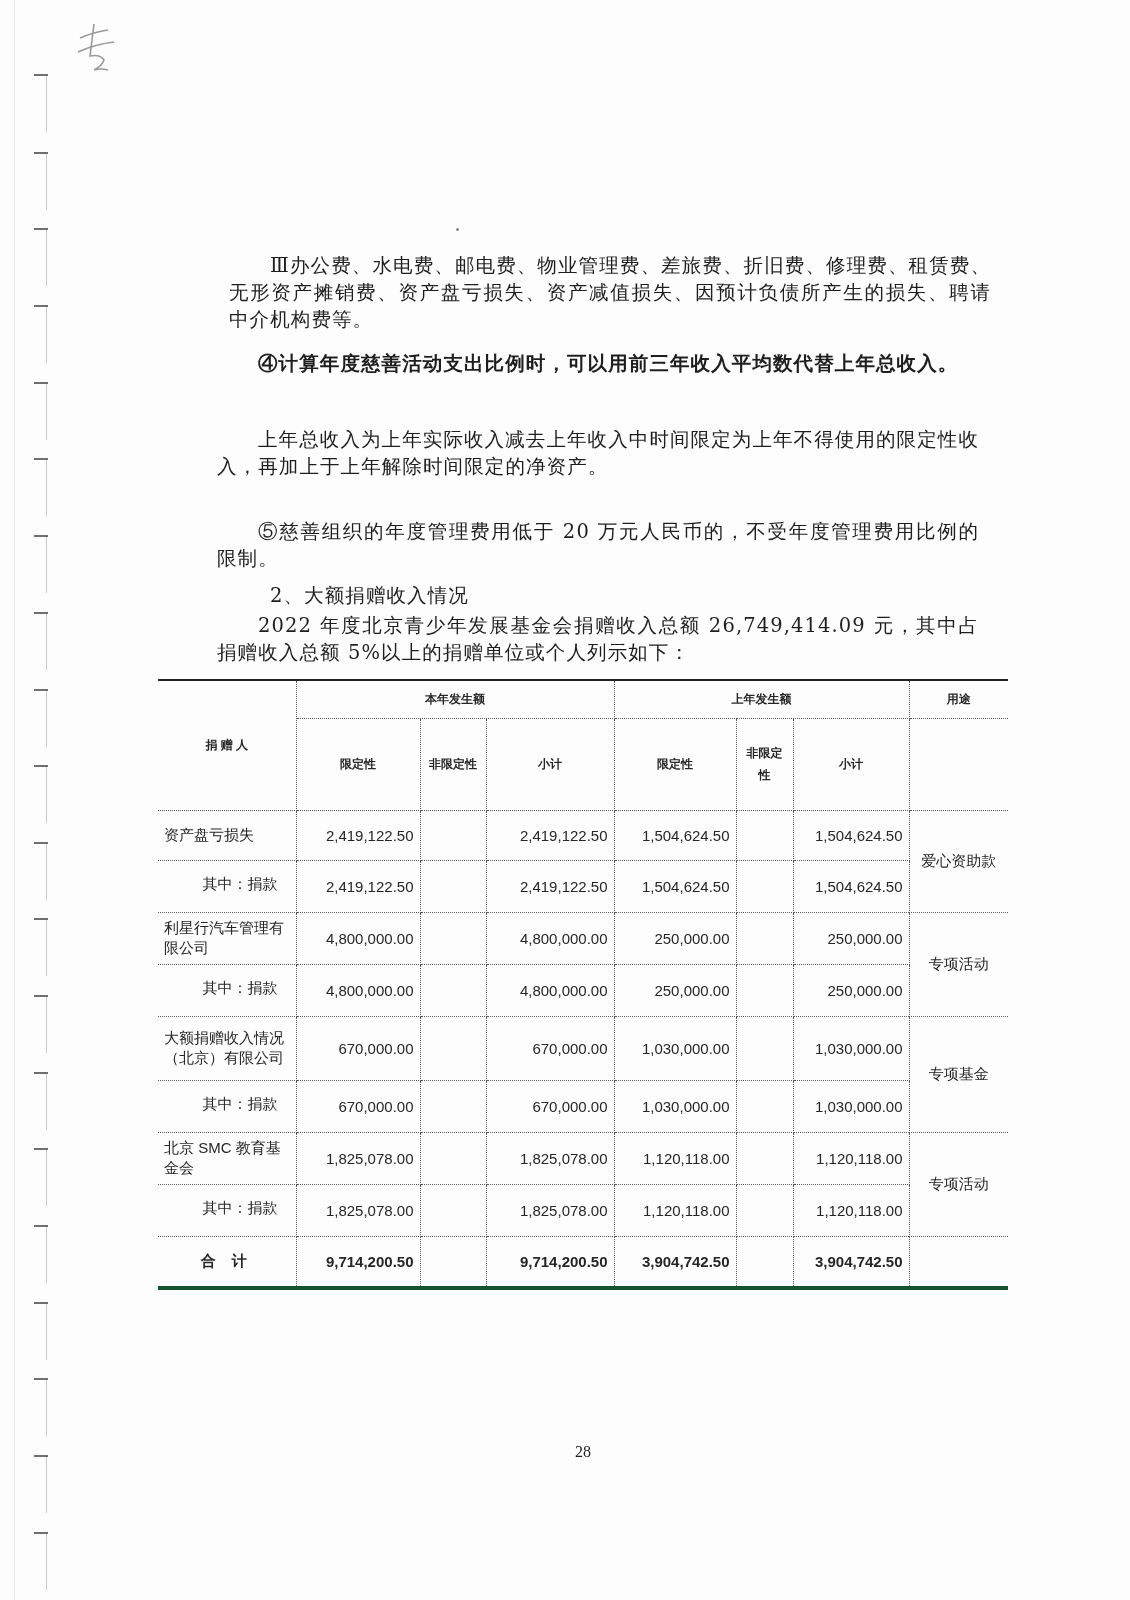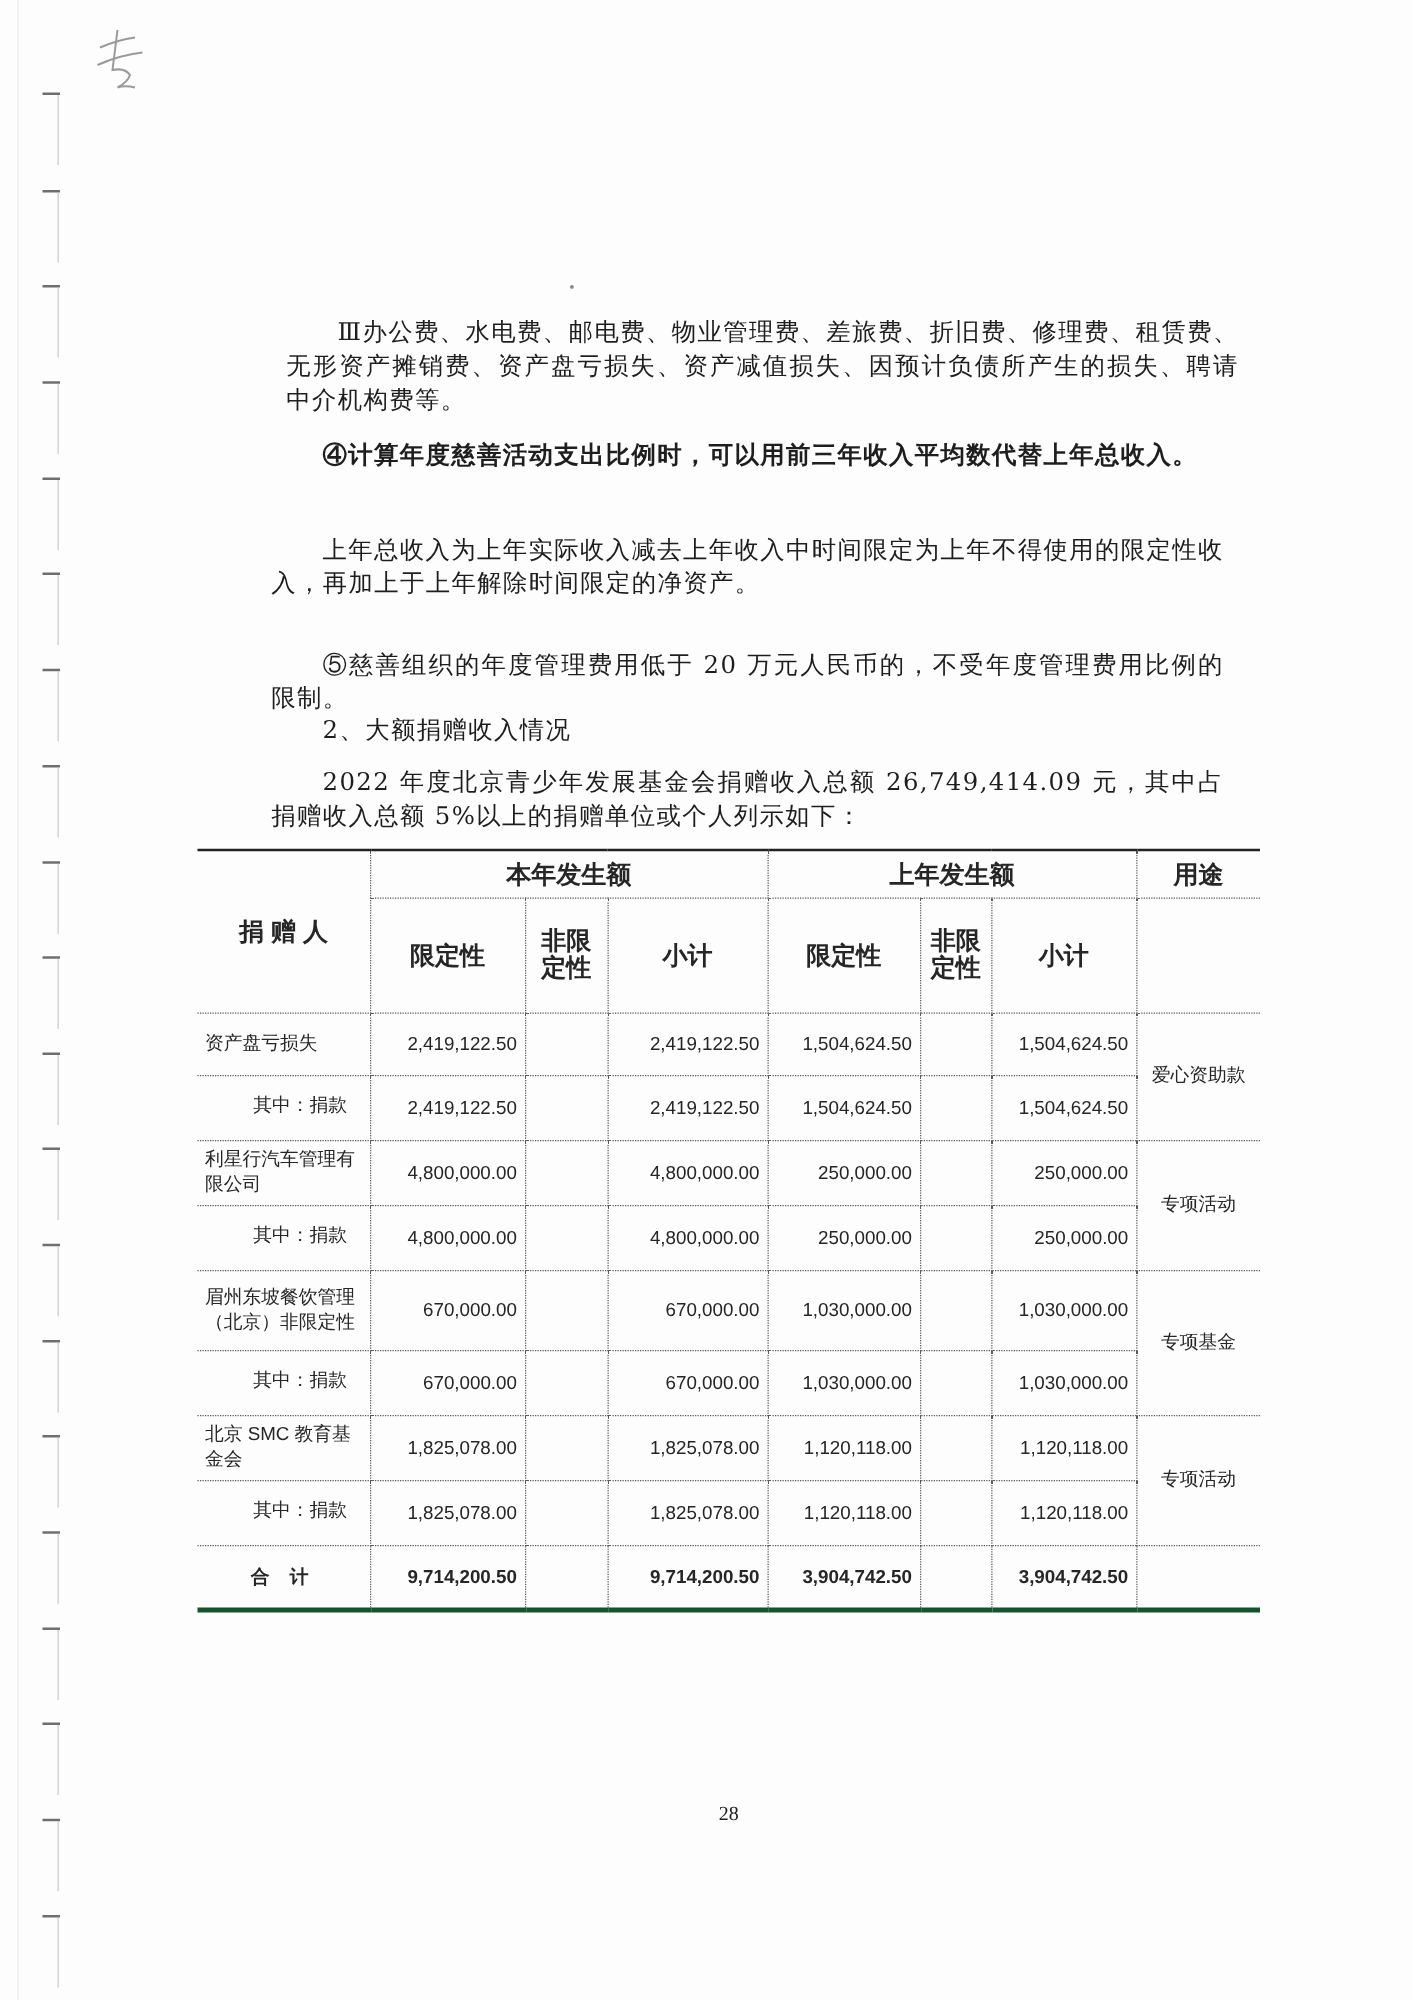--- a/index.html
+++ b/index.html
@@ -29,21 +29,21 @@
   table.donations {
     border-collapse: collapse; width: 850px; table-layout: fixed;
     font-family: "Liberation Sans", "DejaVu Sans", sans-serif;
     font-size: 15px; color: #262626;
   }
   table.donations td, table.donations th {
     border: 1px dotted #5a5a5a; padding: 0 6px; vertical-align: middle;
   }
   table.donations tr:first-child th { border-top: 2px solid #222; }
   table.donations tr.last td { border-bottom: 4px solid #14532d; }
-  table.donations th { font-weight: bold; font-size: 20px; text-align: center; }
+  table.donations th { font-weight: bold; font-size: 12px; text-align: center; }
   table.donations tr td:first-child, table.donations tr th:first-child { border-left: none; }
   table.donations tr td:last-child, table.donations tr th:last-child { border-right: none; }
   .num { text-align: right; }
   .donor { text-align: left; font-size: 15px; line-height: 20px; }
   .sub { text-align: right; padding-right: 18px !important; font-family: Liberation Mono, monospace; }
   .purpose { text-align: center; font-size: 15px; line-height: 22px; }
   .total td { font-weight: bold; }
   .total .label { text-align: center; letter-spacing: 6px; }
   .page-number { position: absolute; left: 575px; top: 1443px; font-size: 16px; font-family: "Liberation Serif", serif; }
 </style>
@@ -139,21 +139,21 @@
   <path d="M4 30 Q22 22 40 20" stroke="#9a9a9a" stroke-width="1.6" fill="none"></path>
   <path d="M20 2 L16 34 Q26 32 30 38 Q28 44 20 48 Q26 46 34 48" stroke="#9a9a9a" stroke-width="1.6" fill="none"></path>
 </svg>
 
 <div class="dot"></div>
 
 <p class="para indent" style="top:240px; margin:12px;">Ⅲ办公费、水电费、邮电费、物业管理费、差旅费、折旧费、修理费、租赁费、无形资产摊销费、资产盘亏损失、资产减值损失、因预计负债所产生的损失、聘请中介机构费等。</p>
 <p class="para indent" style="top:350px; margin:0;font-weight:bold;">④计算年度慈善活动支出比例时，可以用前三年收入平均数代替上年总收入。</p>
 <p class="para indent" style="top:426px; margin:0;">上年总收入为上年实际收入减去上年收入中时间限定为上年不得使用的限定性收入，再加上于上年解除时间限定的净资产。</p>
 <p class="para indent" style="top:518px; margin:0;">⑤慈善组织的年度管理费用低于 20 万元人民币的，不受年度管理费用比例的限制。</p>
-<p class="para indent" style="top:570px; margin:0;">2、大额捐赠收入情况</p>
+<p class="para indent" style="top:570px; margin:12px;">2、大额捐赠收入情况</p>
 <p class="para indent" style="top:612px; margin:0;">2022 年度北京青少年发展基金会捐赠收入总额 26,749,414.09 元，其中占捐赠收入总额 5%以上的捐赠单位或个人列示如下：</p>
 
 <div class="table-wrap">
 <table class="donations">
   <colgroup>
     <col style="width:138px">
         <col style="width:124px">
         <col style="width:66px">
         <col style="width:128px">
     <col style="width:122px">
@@ -212,21 +212,21 @@
     <td class="donor sub">其中：捐款</td>
     <td class="num">4,800,000.00</td>
     <td class="num"></td>
     <td class="num">4,800,000.00</td>
     <td class="num">250,000.00</td>
     <td class="num"></td>
     <td class="num">250,000.00</td>
   </tr>
 
   <tr style="height:64px">
-    <td class="donor">眉州东坡餐饮管理（北京）非限定性</td>
+    <td class="donor">大额捐赠收入情况（北京）有限公司</td>
     <td class="num">670,000.00</td>
     <td class="num"></td>
     <td class="num">670,000.00</td>
     <td class="num">1,030,000.00</td>
     <td class="num"></td>
     <td class="num">1,030,000.00</td>
     <td rowspan="2" class="purpose">专项基金</td>
   </tr>
   <tr style="height:52px">
     <td class="donor sub">其中：捐款</td>

